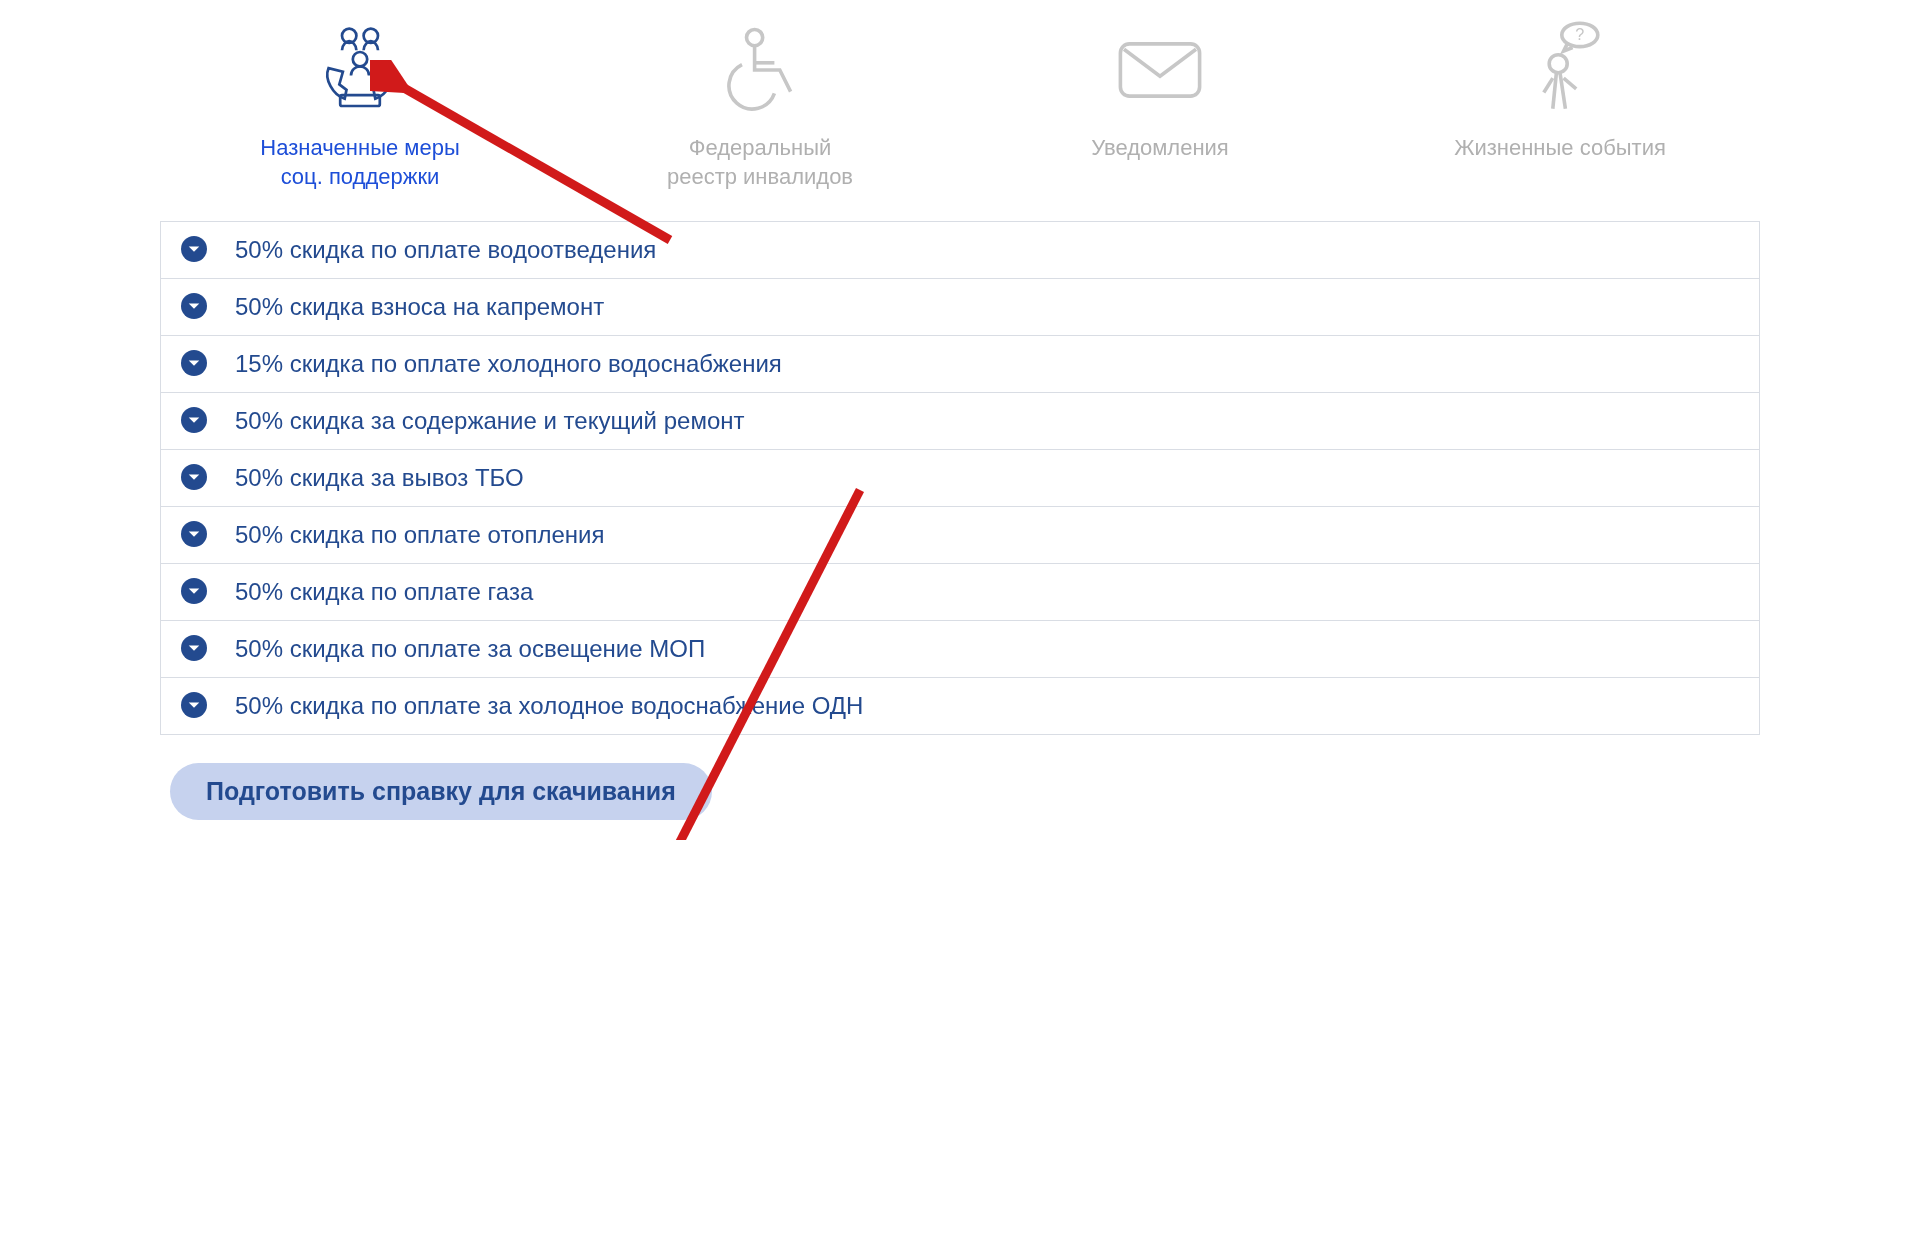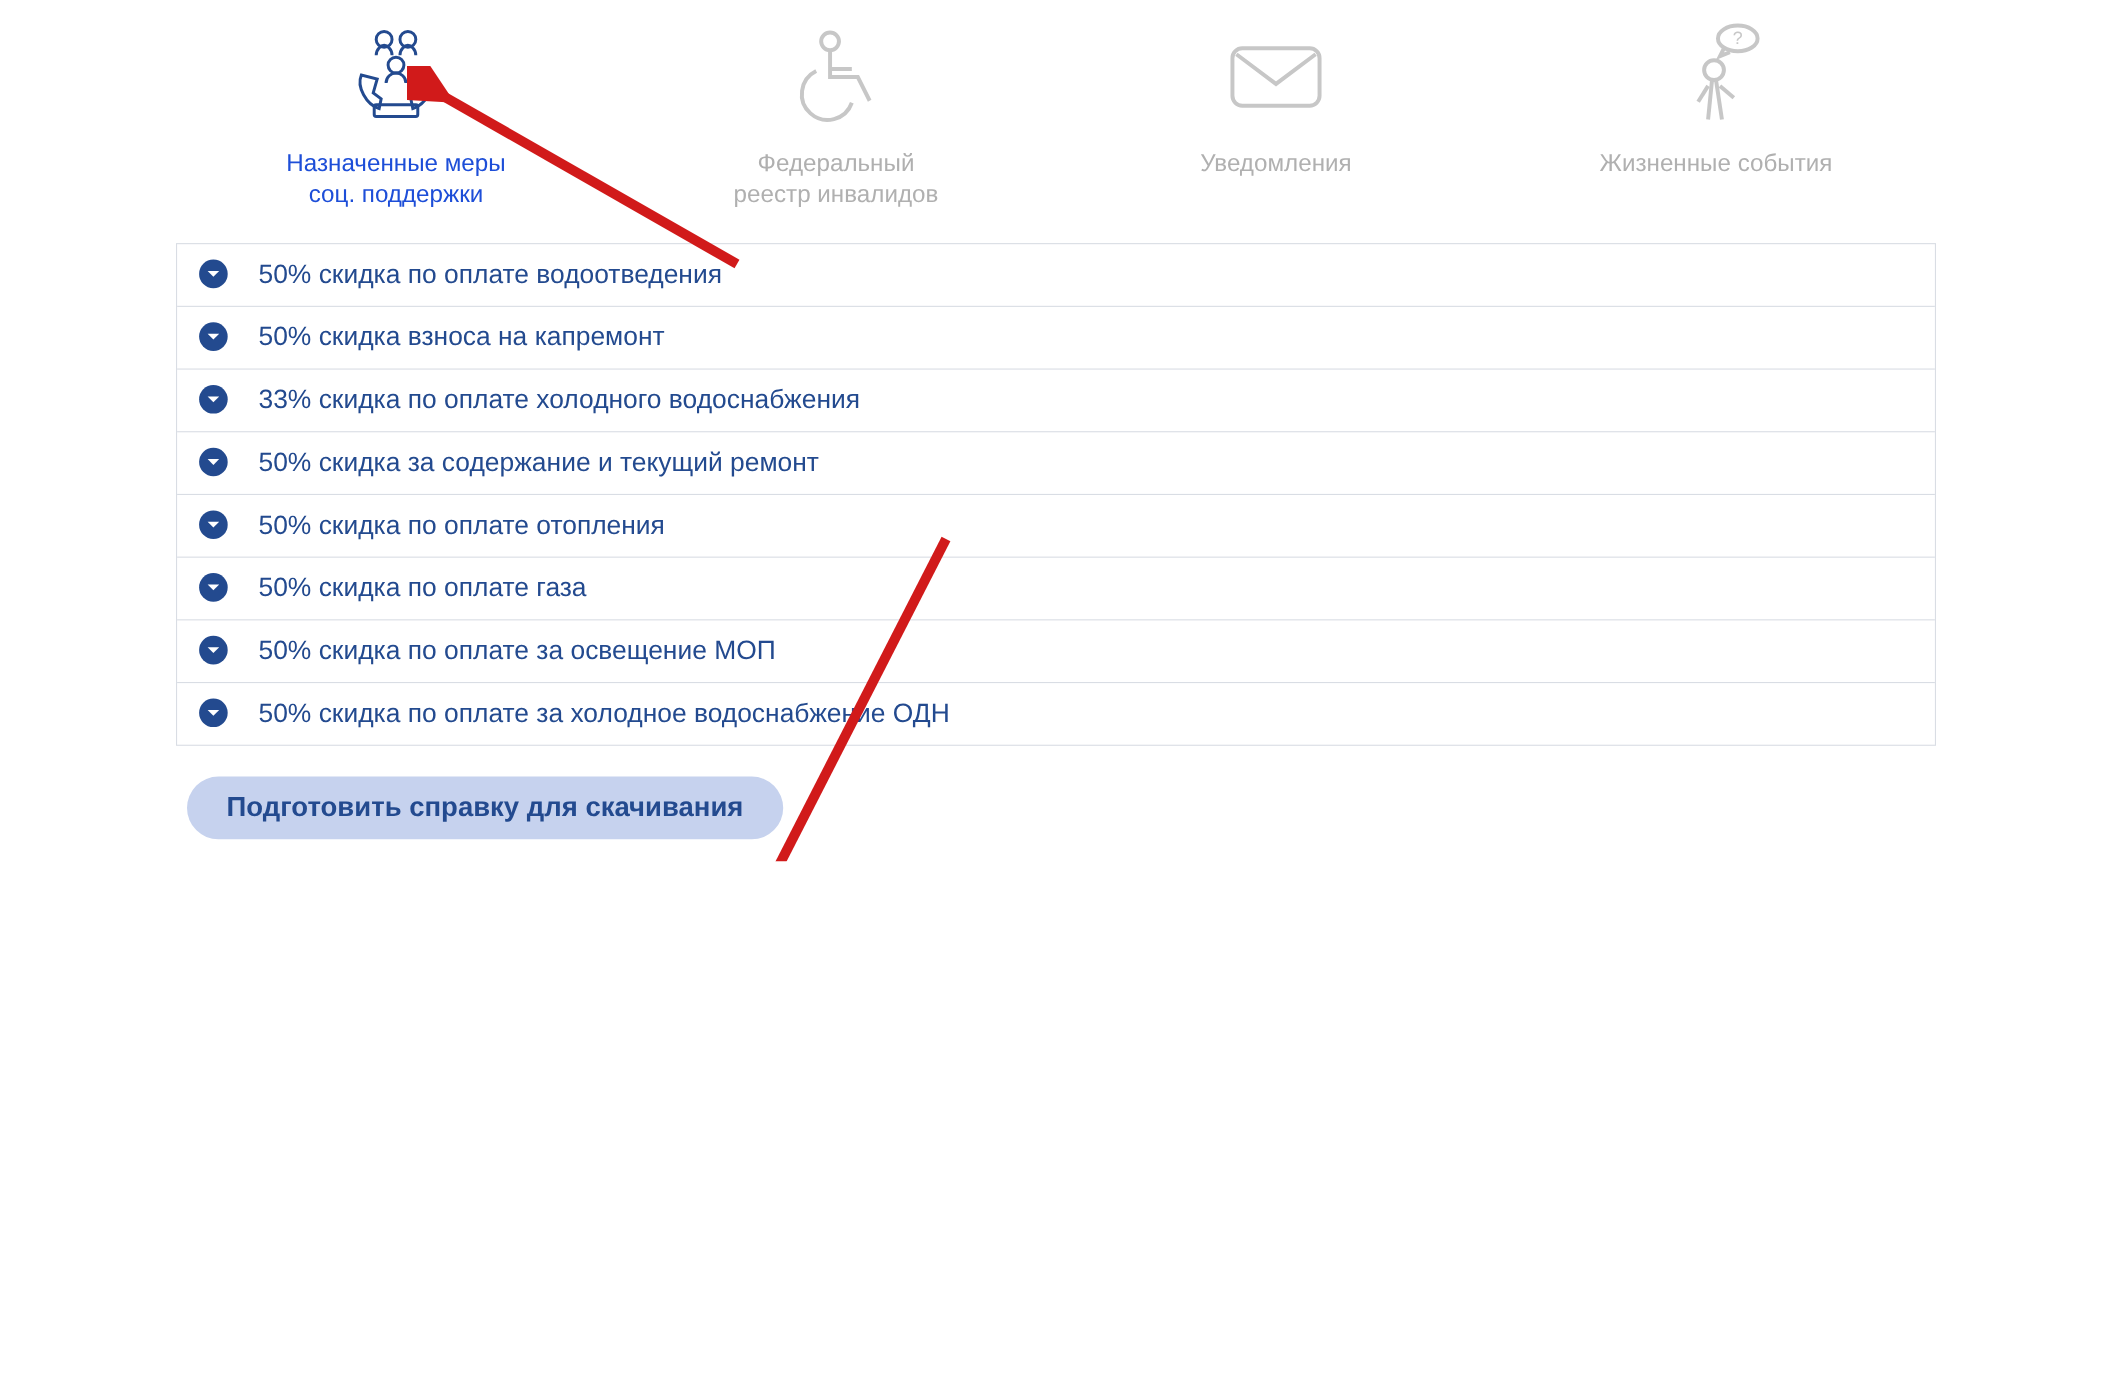--- a/index.html
+++ b/index.html
@@ -175,29 +175,37 @@
         </svg>
       </span>
     <span>50% скидка взноса на капремонт</span>
   </div>
   <div class="list-row">
     <span class="toggle-icon">
         <svg viewBox="0 0 16 16" fill="#fff">
           <path d="M2 5l6 6 6-6z"></path>
         </svg>
       </span>
-    <span>33% скидка по оплате холодного водоснабжения</span>
+    <span>15% скидка по оплате холодного водоснабжения</span>
   </div>
   <div class="list-row">
     <span class="toggle-icon">
         <svg viewBox="0 0 16 16" fill="#fff">
           <path d="M2 5l6 6 6-6z"></path>
         </svg>
       </span>
     <span>50% скидка за содержание и текущий ремонт</span>
+  </div>
+  <div class="list-row">
+    <span class="toggle-icon">
+        <svg viewBox="0 0 16 16" fill="#fff">
+          <path d="M2 5l6 6 6-6z"></path>
+        </svg>
+      </span>
+    <span>50% скидка за вывоз ТБО</span>
   </div>
   <div class="list-row">
     <span class="toggle-icon">
         <svg viewBox="0 0 16 16" fill="#fff">
           <path d="M2 5l6 6 6-6z"></path>
         </svg>
       </span>
     <span>50% скидка по оплате отопления</span>
   </div>
   <div class="list-row">

